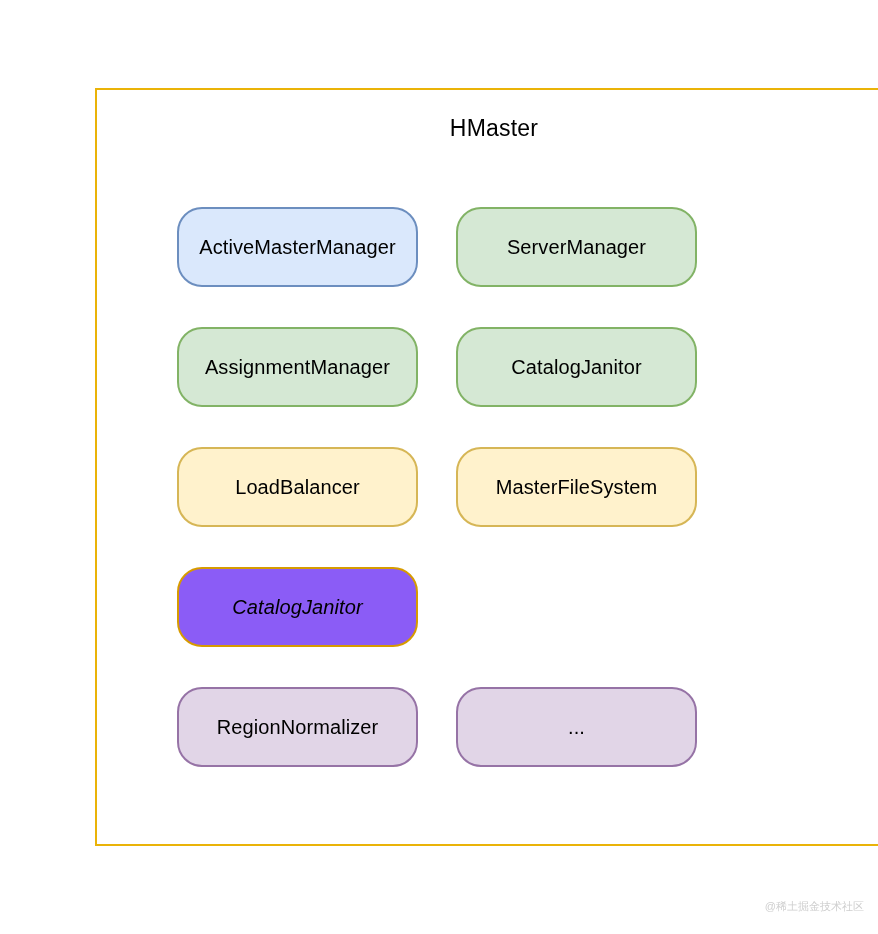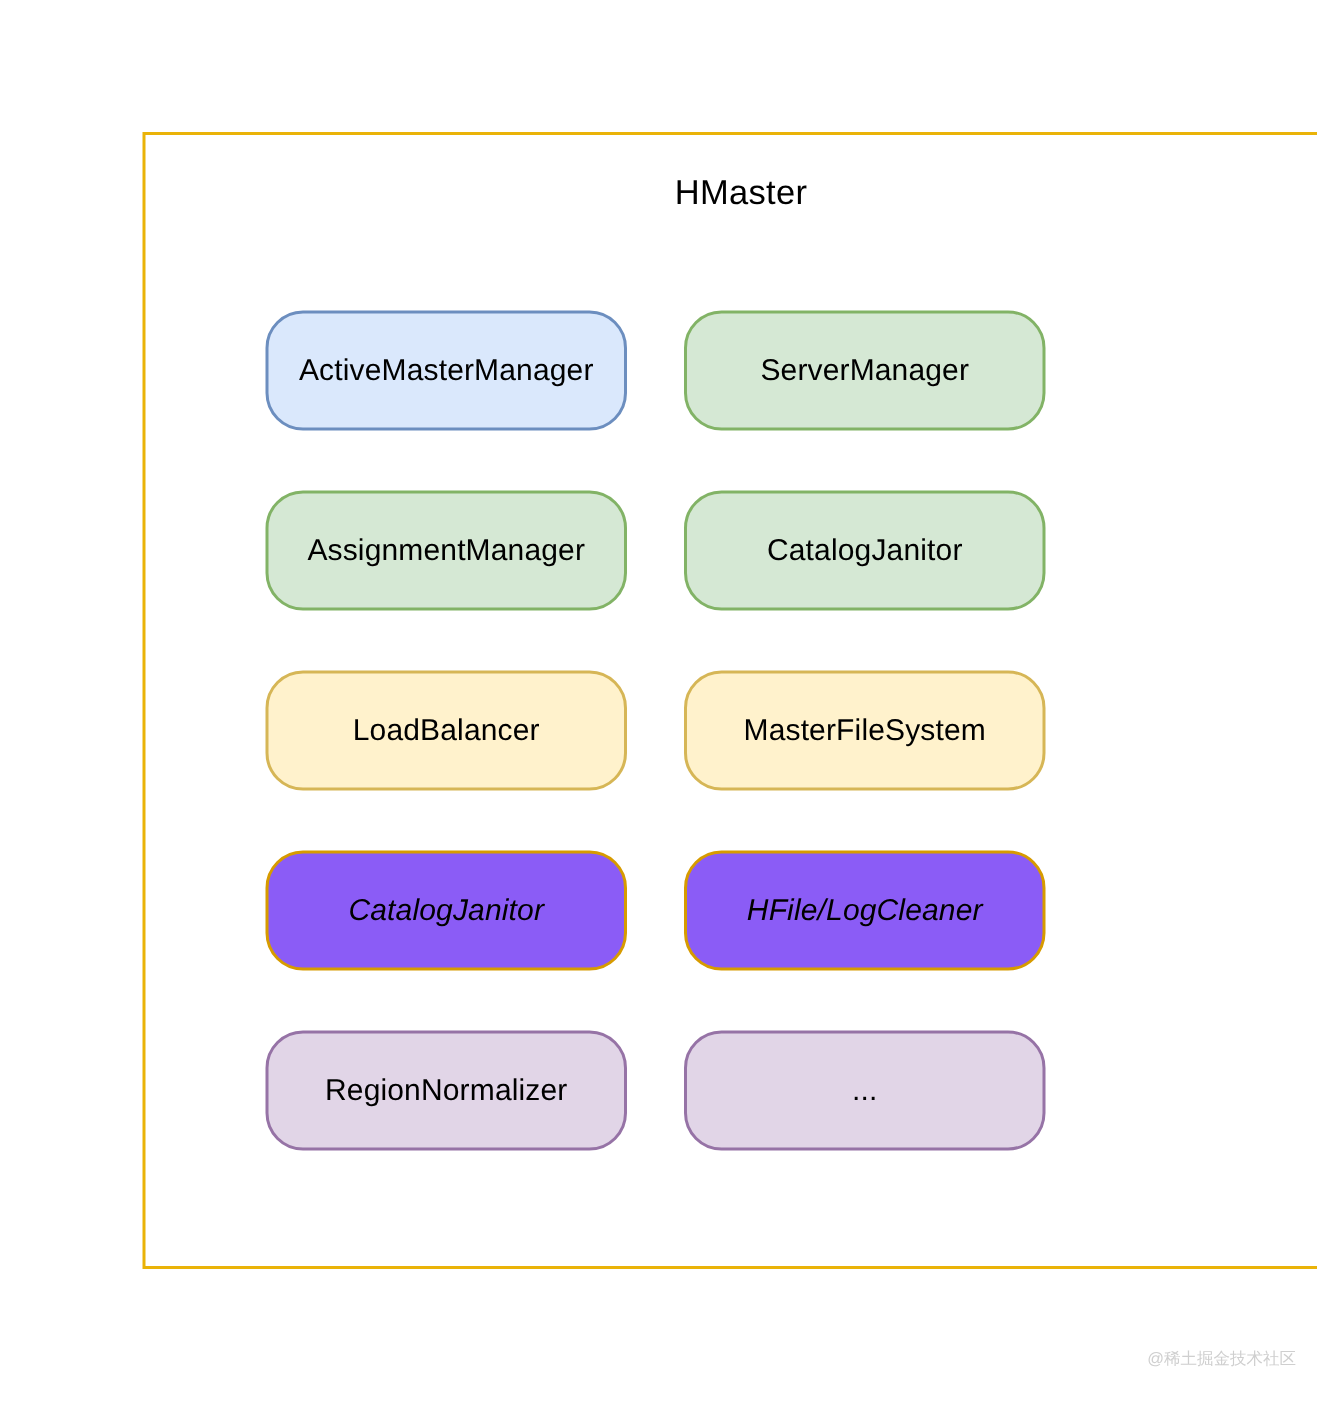--- a/index.html
+++ b/index.html
@@ -130,21 +130,20 @@
         <div class="comp-box col-right fill-green">CatalogJanitor</div>
       </div>
 
       <div class="grid-row r2">
         <div class="comp-box col-left fill-yellow">LoadBalancer</div>
         <div class="comp-box col-right fill-yellow">MasterFileSystem</div>
       </div>
 
       <div class="grid-row r3">
         <div class="comp-box col-left fill-orange">CatalogJanitor</div>
-        <div class="comp-box col-right fill-orange">HFile/LogCleaner</div>
       </div>
 
       <div class="grid-row r4">
         <div class="comp-box col-left fill-purple">RegionNormalizer</div>
         <div class="comp-box col-right fill-purple">...</div>
       </div>
 
     </div>
   </div>
 

